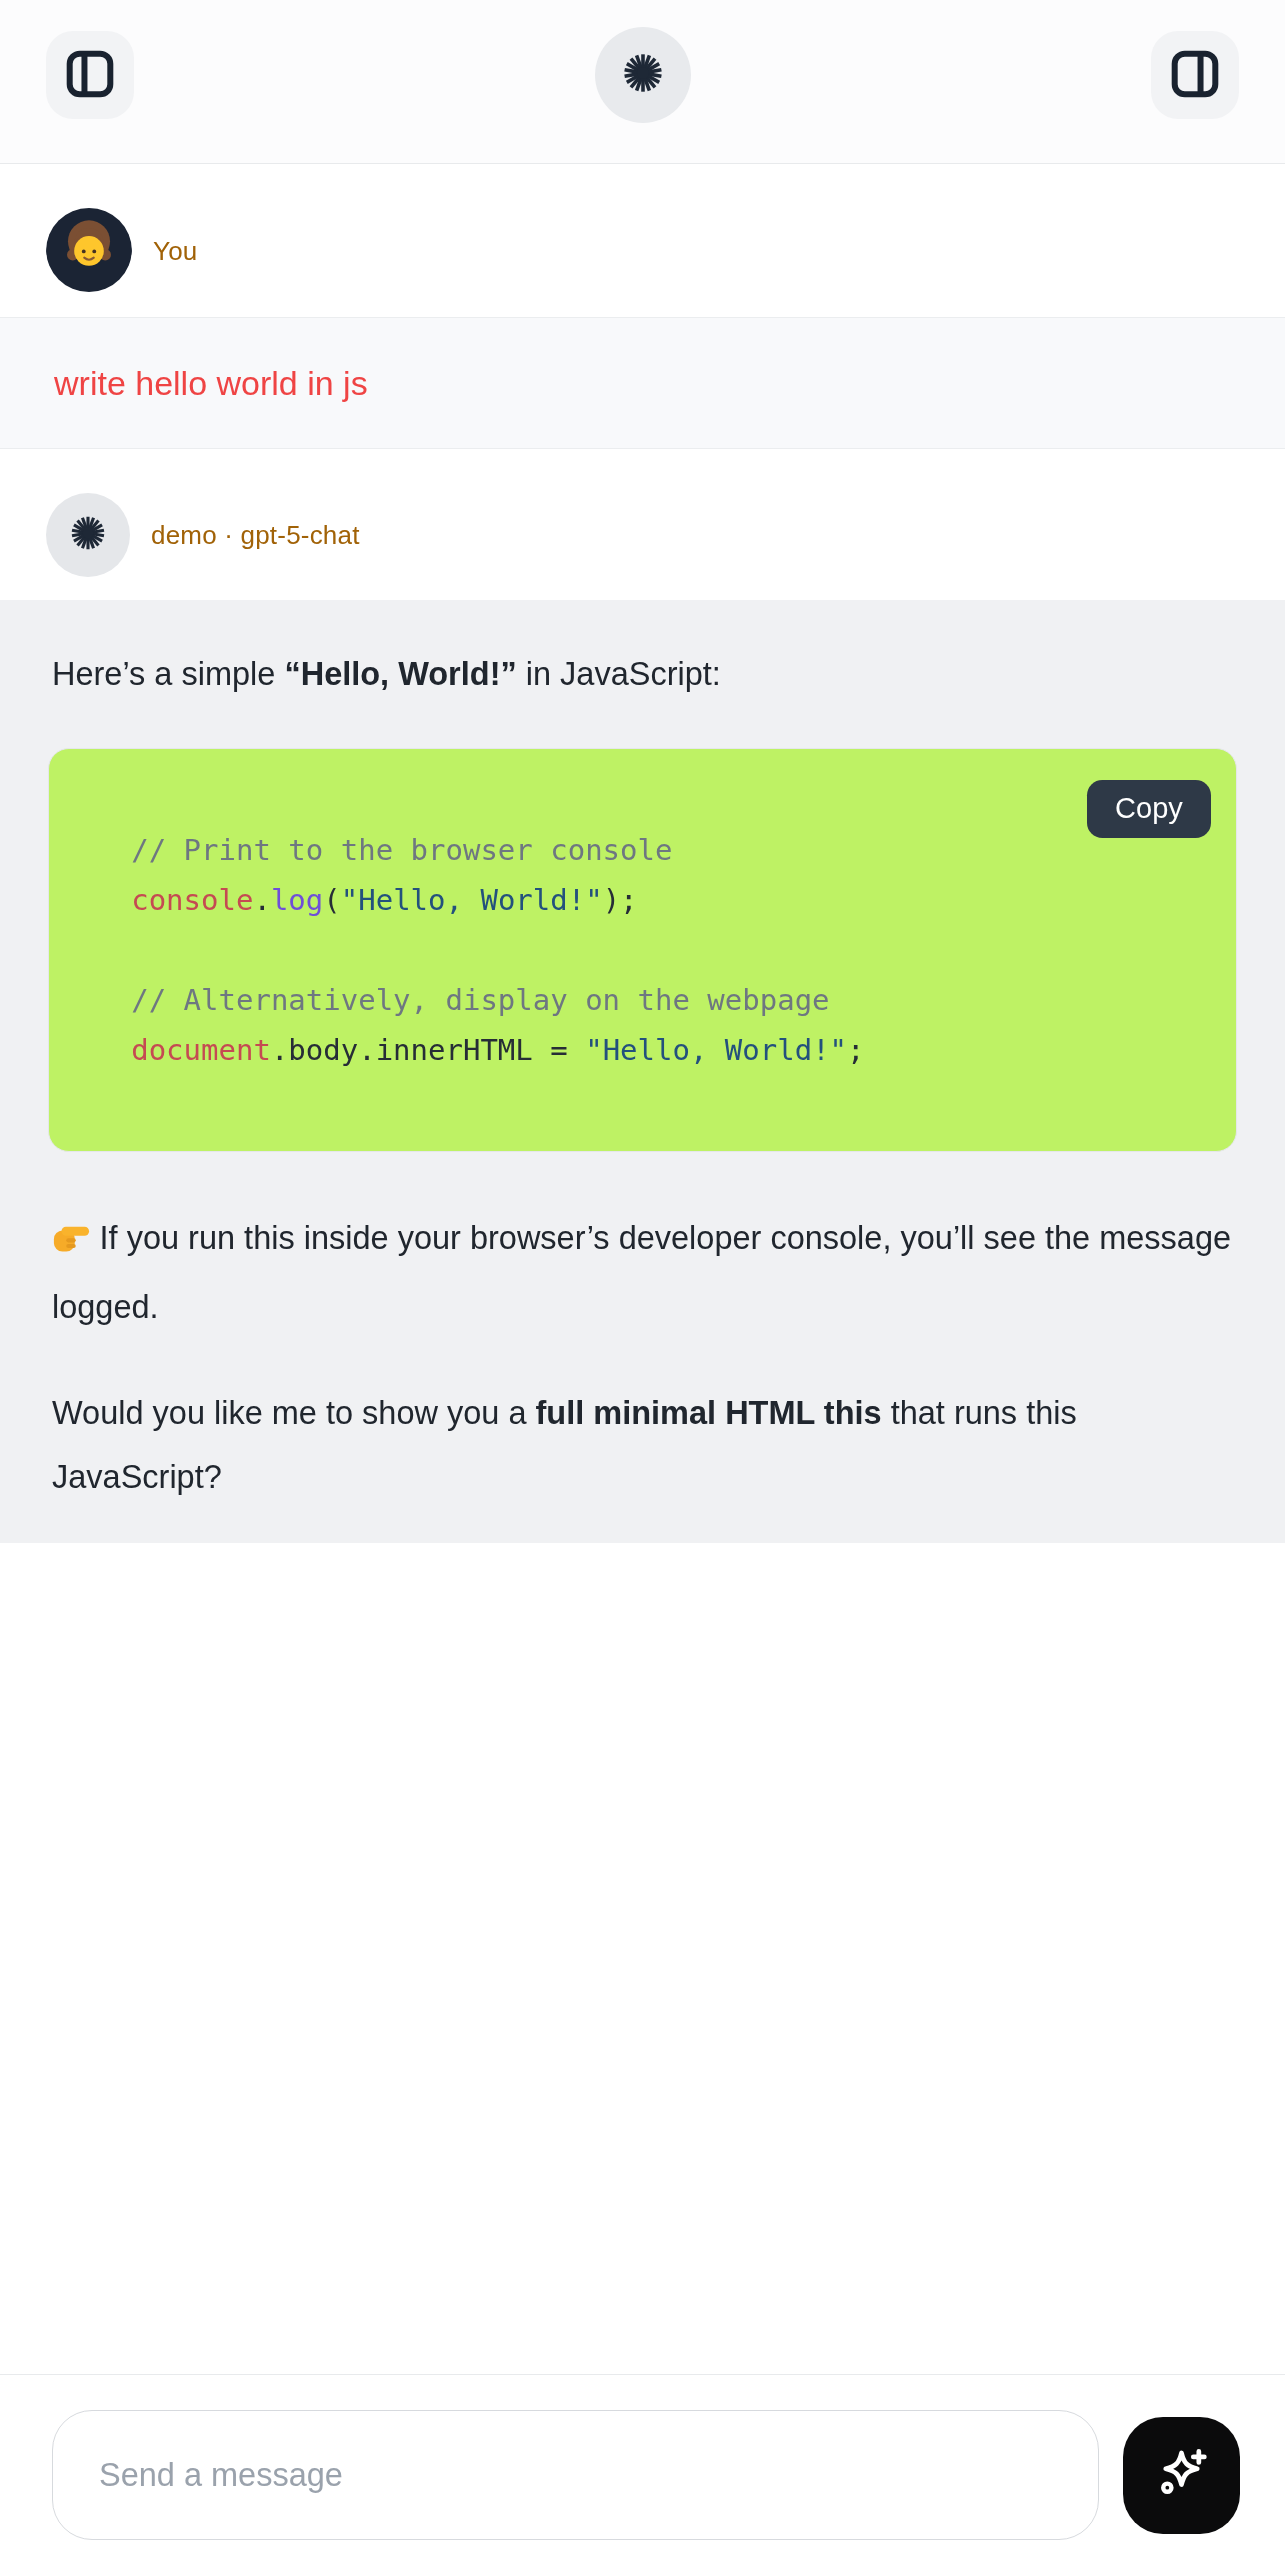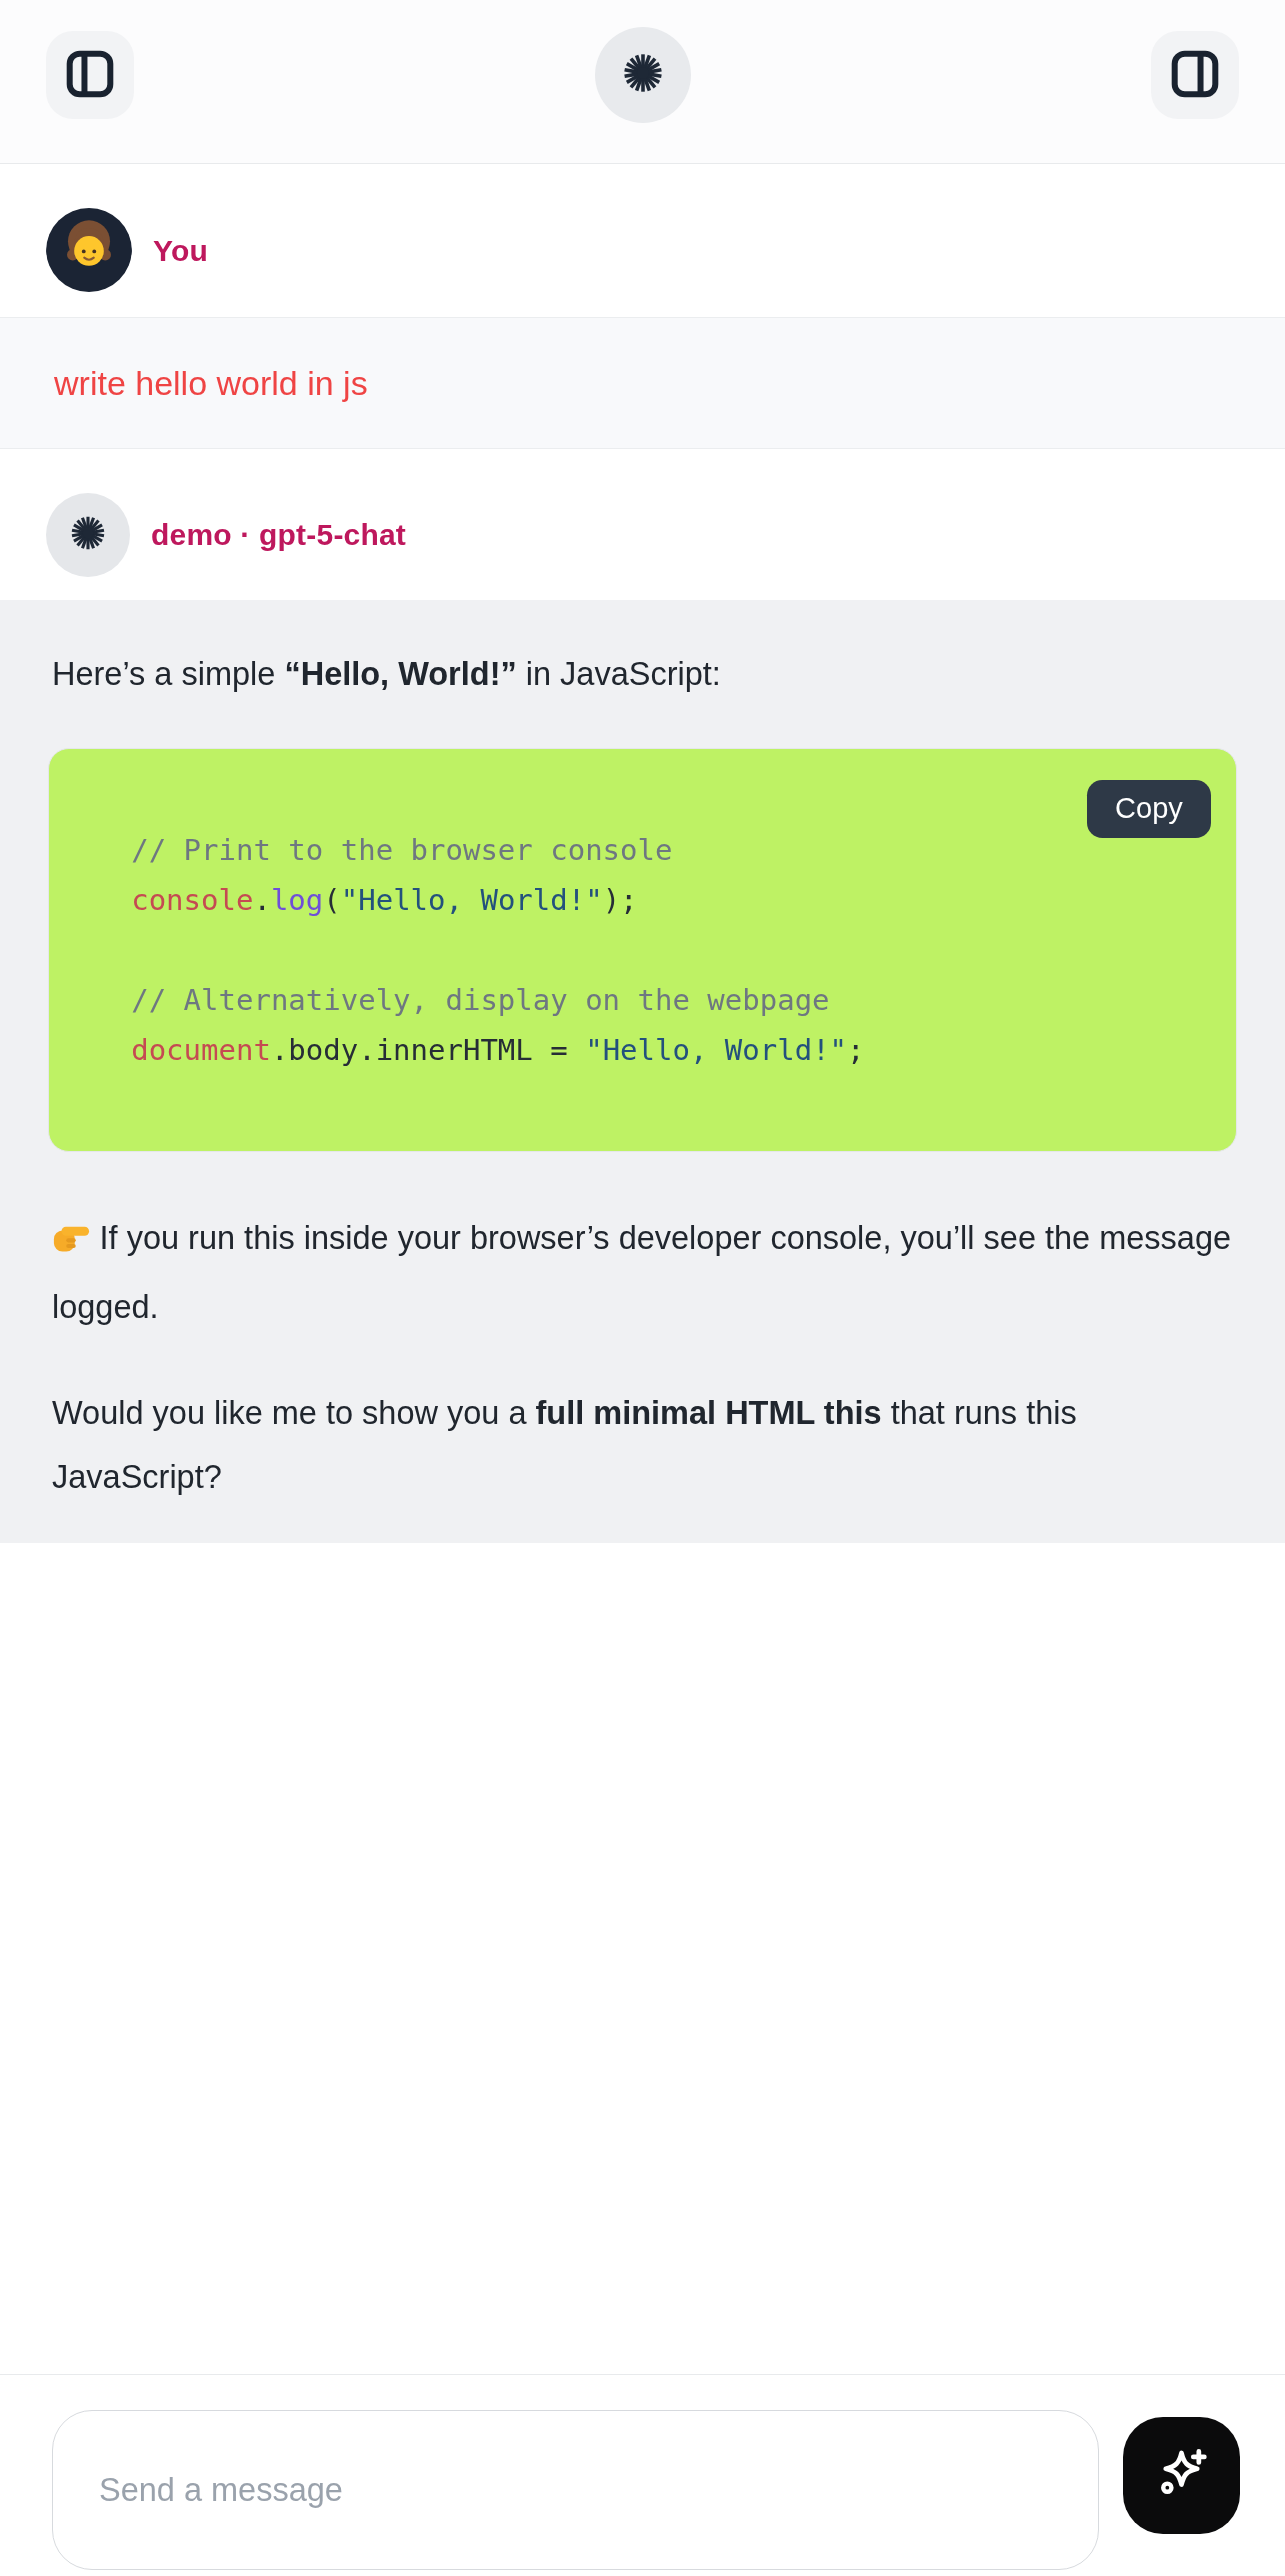--- a/index.html
+++ b/index.html
@@ -33,21 +33,21 @@
   }
 
   
   .msg-head { display: flex; align-items: center; padding: 44px 0 23px 46px; }
   .avatar {
     width: 86px; height: 86px; border-radius: 50%; flex: 0 0 86px;
     display: flex; align-items: center; justify-content: center; overflow: hidden;
   }
   .avatar.assistant { width: 84px; height: 84px; flex-basis: 84px; background: #e5e7ea; }
   .sender {
-    margin-left: 21px; font-size: 30px; font-weight: 700; color: #be185d;
+    margin-left: 21px; font-size: 26px; font-weight: 400; color: #a16207;
     letter-spacing: 0.2px;
   }
 
   
   .user-block {
     background: #f8f9fb;
     border-top: 1.9px solid #ebedef; border-bottom: 1.9px solid #ebedef;
     padding: 38px 54px;
     font-size: 34px; line-height: 54px; color: #ef4444;
   }
@@ -99,21 +99,21 @@
   .spacer { flex: 1 1 auto; background: #ffffff; }
 
   
   .composer {
     flex: 0 0 202px; height: 202px;
     border-top: 1.9px solid #e8eaec; background: #ffffff;
     display: flex; align-items: flex-start;
     padding: 35px 45px 0 52px;
   }
   .composer input {
-    flex: 1 1 auto; height: 160px;
+    flex: 1 1 auto; height: 130px;
     border: 1.9px solid #d7dade; border-radius: 40px;
     background: #ffffff; outline: none;
     font-family: "Liberation Sans", sans-serif;
     font-size: 32.5px; color: #232930;
     padding: 0 46px;
   }
   .composer input::placeholder { color: #9aa2ac; }
   .send-btn {
     flex: 0 0 117px; width: 117px; height: 117px;
     margin-left: 24px; margin-top: 6.7px;

